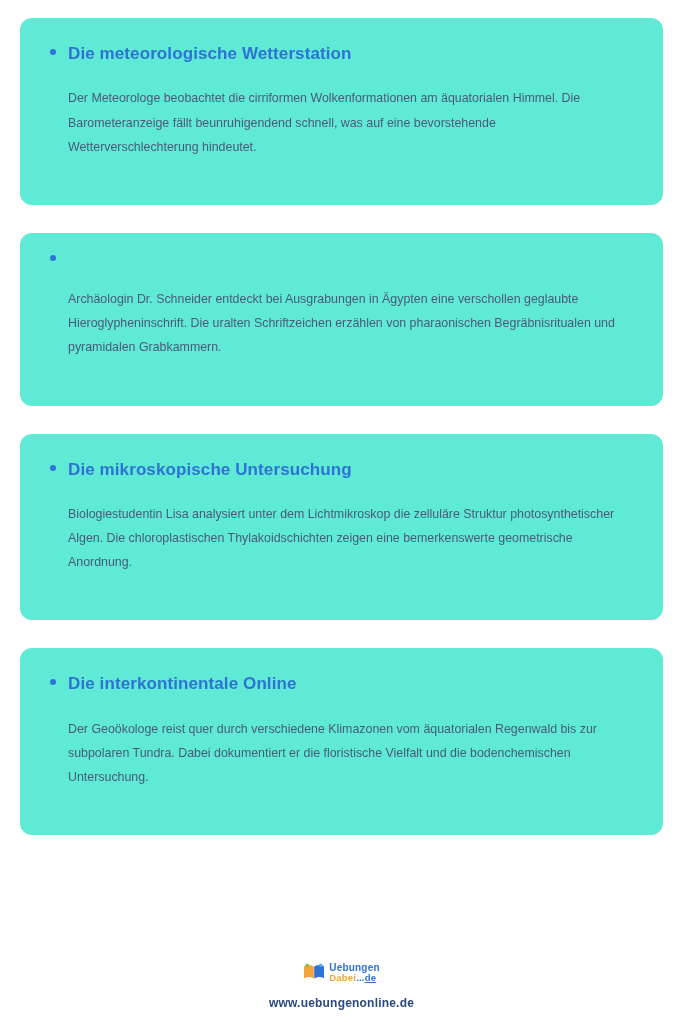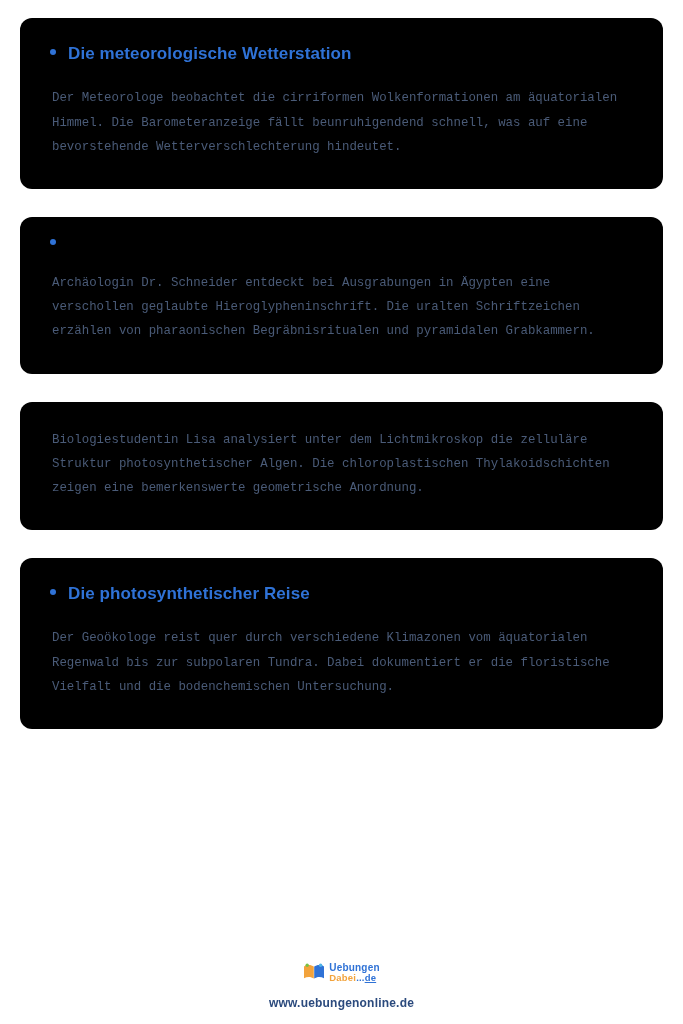--- a/index.html
+++ b/index.html
@@ -21,21 +21,21 @@
     padding: 18px 20px 0 20px;
     display: flex;
     flex-direction: column;
   }
   .cards {
     display: flex;
     flex-direction: column;
     gap: 28px;
   }
   .card {
-    background: #000000;
+    background: #5eead4;
     border-radius: 12px;
     padding: 26px 30px 30px 30px;
     box-sizing: border-box;
   }
   .card-title-row {
     display: flex;
     align-items: baseline;
     gap: 12px;
     margin: 0 0 22px 0;
   }
@@ -52,23 +52,22 @@
     color: #2f72d6;
     font-size: 17px;
     font-weight: bold;
     letter-spacing: 0.1px;
     line-height: 1.2;
   }
   .card-body {
     color: #4a5b78;
     font-size: 12.4px;
     line-height: 1.95;
-    margin: 0;
+    margin: 16px;
     padding-left: 2px;
-    font-family: Liberation Mono, monospace;
   }
   .footer {
     margin-top: auto;
     padding-bottom: 14px;
     display: flex;
     flex-direction: column;
     align-items: center;
     gap: 14px;
   }
   .logo {
@@ -128,27 +127,31 @@
     </div>
 
     <div class="card">
       <div class="card-title-row">
         <span class="bullet"></span>
       </div>
       <p class="card-body">Archäologin Dr. Schneider entdeckt bei Ausgrabungen in Ägypten eine verschollen geglaubte Hieroglypheninschrift. Die uralten Schriftzeichen erzählen von pharaonischen Begräbnisritualen und pyramidalen Grabkammern.</p>
     </div>
 
     <div class="card">
+      <div class="card-title-row">
+        <span class="bullet"></span>
+        <span class="card-title">Die mikroskopische Untersuchung</span>
+      </div>
       <p class="card-body">Biologiestudentin Lisa analysiert unter dem Lichtmikroskop die zelluläre Struktur photosynthetischer Algen. Die chloroplastischen Thylakoidschichten zeigen eine bemerkenswerte geometrische Anordnung.</p>
     </div>
 
     <div class="card">
       <div class="card-title-row">
         <span class="bullet"></span>
-        <span class="card-title">Die photosynthetischer Reise</span>
+        <span class="card-title">Die interkontinentale Online</span>
       </div>
       <p class="card-body">Der Geoökologe reist quer durch verschiedene Klimazonen vom äquatorialen Regenwald bis zur subpolaren Tundra. Dabei dokumentiert er die floristische Vielfalt und die bodenchemischen Untersuchung.</p>
     </div>
 
   </div>
 
   <div class="footer">
     <div class="logo">
       <span class="logo-mark">
         <svg viewBox="0 0 22 18" width="22" height="18" xmlns="http://www.w3.org/2000/svg">

